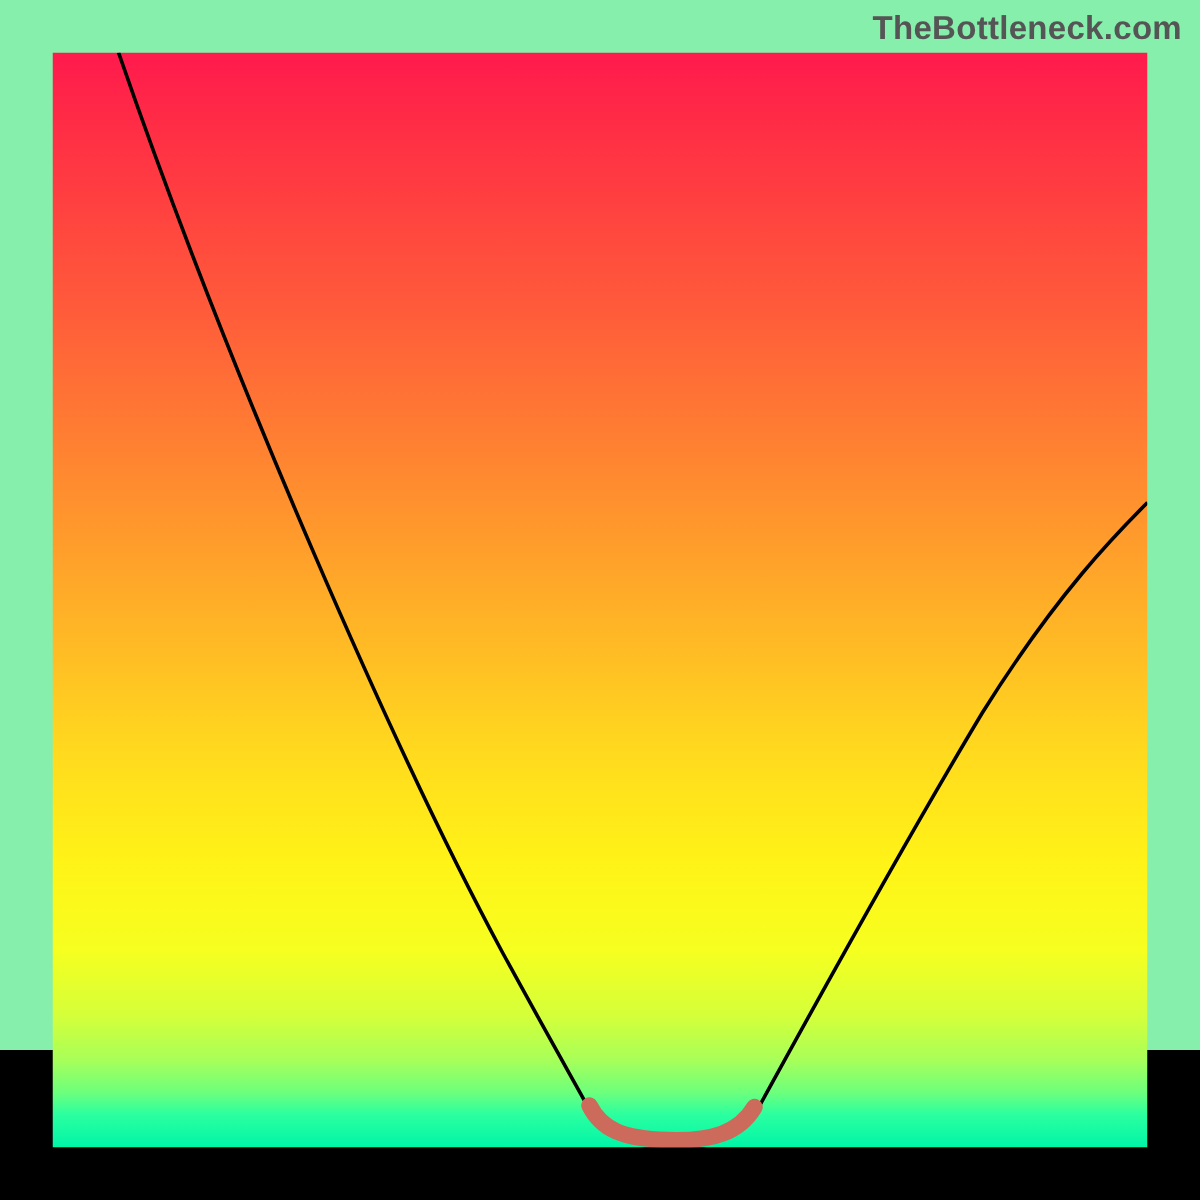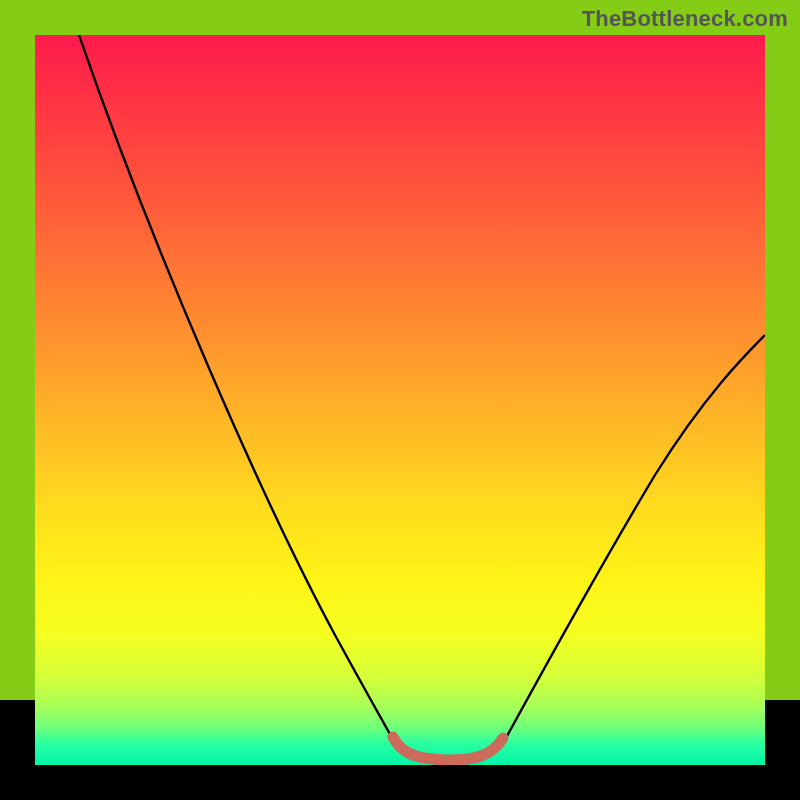--- a/index.html
+++ b/index.html
@@ -8,21 +8,21 @@
     width: 800px;
     height: 800px;
     background: #000;
     font-family: Arial, Helvetica, sans-serif;
     overflow: hidden;
   }
   .frame {
     position: relative;
     width: 800px;
     height: 700px;
-    background: #84cc16;
+    background: #86efac;
   }
   .watermark {
     position: absolute;
     top: 6px;
     right: 12px;
     color: #555;
     font-size: 22px;
     font-weight: 600;
     letter-spacing: 0.2px;
     z-index: 5;

